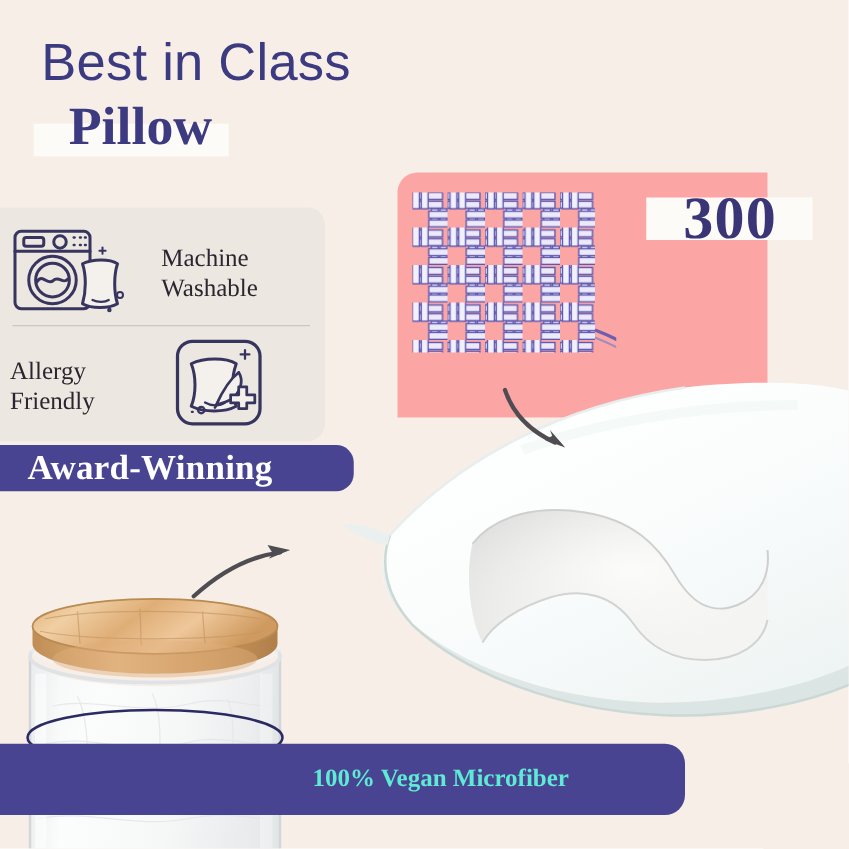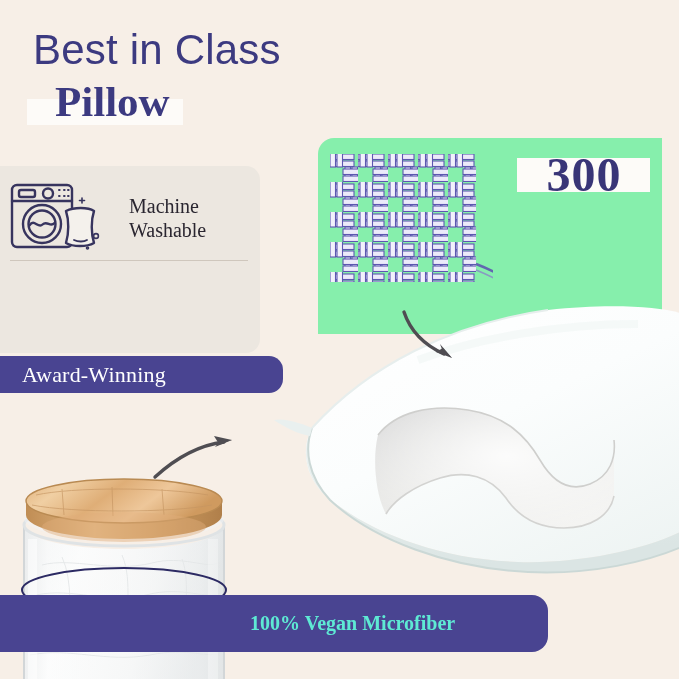--- a/index.html
+++ b/index.html
@@ -106,34 +106,34 @@
     background: #494491;
     border-radius: 0 14px 14px 0;
     display: flex;
     align-items: center;
     z-index: 30;
   }
   .award-text {
     margin-left: 42px;
     color: #ffffff;
     font-family: "Liberation Serif", serif;
-    font-size: 22px;
-    font-weight: 400;
+    font-size: 28px;
+    font-weight: 700;
     letter-spacing: 0.2px;
     white-space: nowrap;
   }
 
   
   .thread-card {
     position: absolute;
     left: 318px;
     top: 138px;
-    width: 344px;
+    width: 296px;
     height: 196px;
-    background: #86efac;
+    background: #fca5a5;
     border-radius: 16px 0 0 0;
     z-index: 10;
   }
   .weave-wrap {
     position: absolute;
     left: 10px;
     top: 14px;
     width: 165px;
     height: 148px;
   }
@@ -456,20 +456,49 @@
             <circle cx="79.5" cy="68" r="1"></circle>
           </g>
         </svg>
       </div>
       <div style="margin-left:14px;">
         <div class="feature-label">Machine</div>
         <div class="feature-label">Washable</div>
       </div>
     </div>
 
+    <div class="feature-row feature-row-2">
+      <div style="width:116px;">
+        <div class="feature-label">Allergy</div>
+        <div class="feature-label">Friendly</div>
+      </div>
+      <div class="icon-box">
+        <svg width="72" height="72" viewBox="0 0 72 72" xmlns="http://www.w3.org/2000/svg">
+          <rect x="3" y="3" width="66" height="66" rx="12" fill="none" stroke="#37345e" stroke-width="2.6"></rect>
+
+          <path d="M 14 21 C 24 16, 42 16, 50 21 C 46 32, 46 46, 50 55
+                   C 41 60, 24 60, 14 55 C 18 45, 18 31, 14 21 Z" fill="#f4f1ec" stroke="#37345e" stroke-width="2.4" stroke-linejoin="round"></path>
+          <path d="M 25 52 C 30 55, 37 55, 41 52" fill="none" stroke="#37345e" stroke-width="1.8" stroke-linecap="round"></path>
+
+          <path d="M 52 28 C 45 36, 38 46, 33 56" fill="none" stroke="#37345e" stroke-width="2.2" stroke-linecap="round"></path>
+          <path d="M 52 28 C 56 34, 54 44, 45 50 C 41 52, 37 53, 34 54
+                   C 38 45, 44 34, 52 28 Z" fill="#f4f1ec" stroke="#37345e" stroke-width="2.2" stroke-linejoin="round"></path>
+
+          <path d="M 50 50 L 57 50 L 57 43 L 64 43 L 64 50 L 71 50
+                   L 71 57 L 64 57 L 64 62 L 57 62 L 57 57 L 50 57 Z" fill="#f4f1ec" stroke="#37345e" stroke-width="2.4" stroke-linejoin="round" transform="translate(-6,-1) scale(0.92) translate(6,1)"></path>
+
+          <g fill="none" stroke="#37345e" stroke-width="1.8" stroke-linecap="round">
+            <line x1="57" y1="10" x2="57" y2="17"></line>
+            <line x1="53.5" y1="13.5" x2="60.5" y2="13.5"></line>
+            <circle cx="22" cy="58" r="2.6"></circle>
+            <line x1="14.5" y1="59.5" x2="15.2" y2="59.5"></line>
+          </g>
+        </svg>
+      </div>
+    </div>
   </div>
 
   <div class="award-banner">
     <span class="award-text">Award-Winning</span>
   </div>
 
   <div class="arrow-layer">
     <svg width="679" height="679" viewBox="0 0 679 679" xmlns="http://www.w3.org/2000/svg">
 
       <g>

